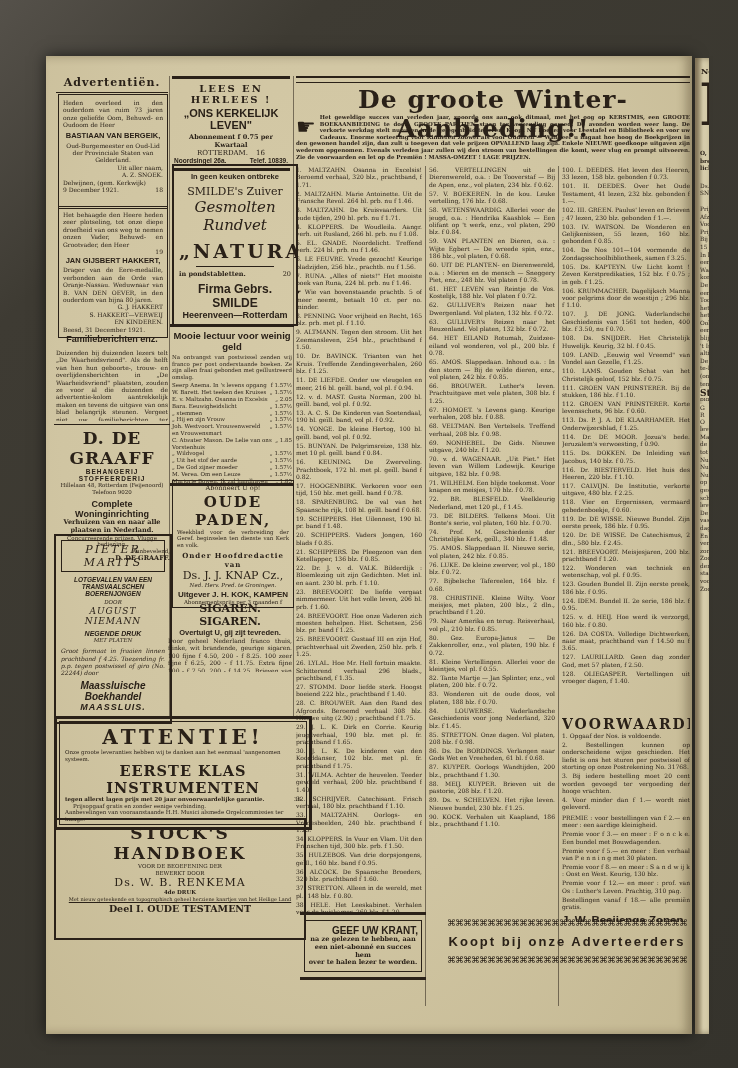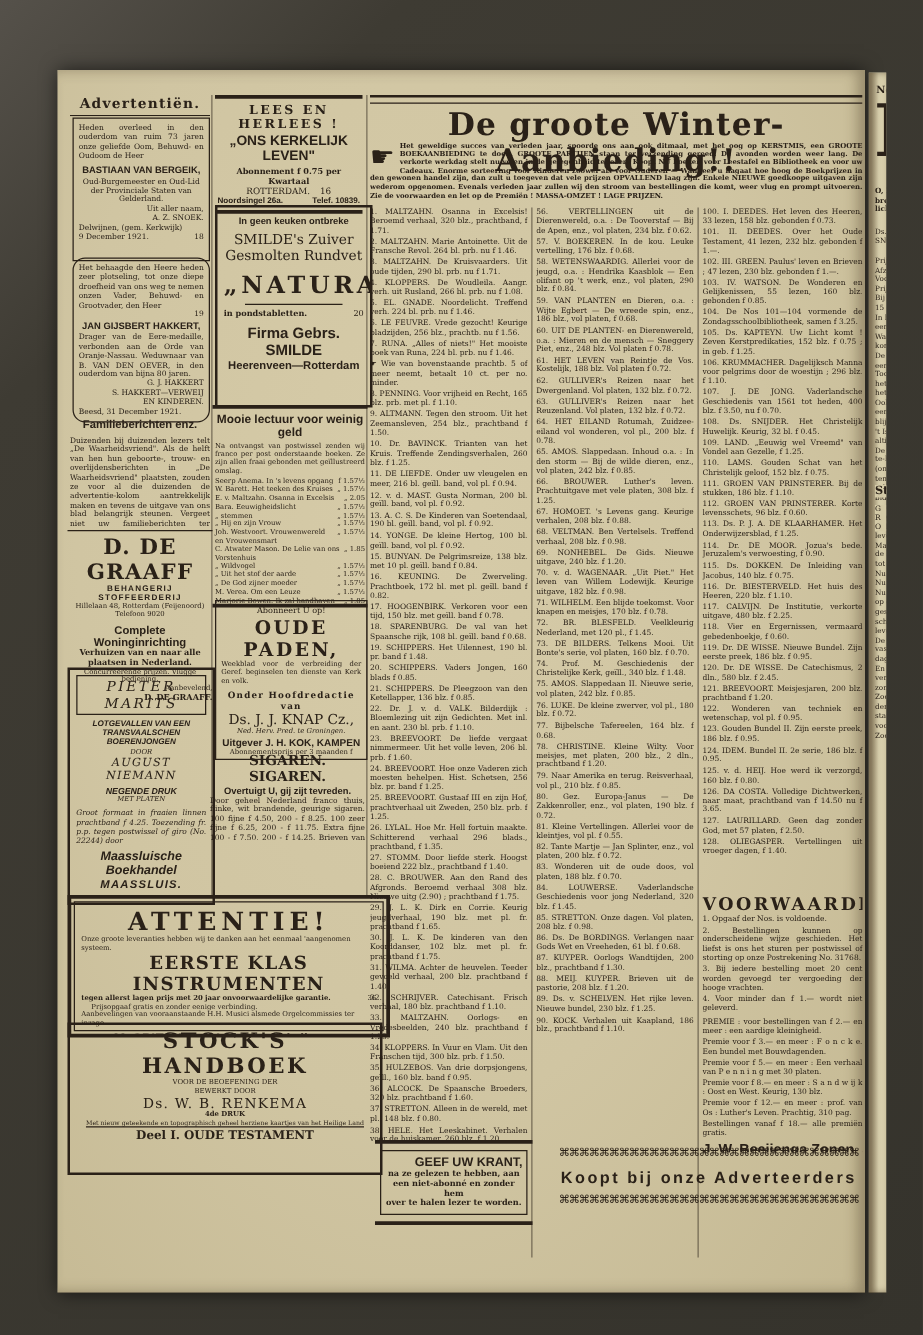--- a/index.html
+++ b/index.html
@@ -55,21 +55,21 @@
       <div class="tiny">Oud-Burgemeester en Oud-Lid der Provinciale Staten van Gelderland.</div>
       <div class="tiny" style="text-align:right;">Uit aller naam,</div>
       <div class="tiny" style="text-align:right;">A. Z. SNOEK.</div>
       <div class="tiny" style="text-align:left;">Delwijnen, (gem. Kerkwijk)</div>
       <div class="tiny" style="display:flex;justify-content:space-between;">
         <span>9 December 1921.</span>
         <span>18</span>
       </div>
     </div>
 
-    <div class="blk box1 ctr" style="left:12px;top:150px;width:100px;height:122px;border-radius:10px;">
+    <div class="blk box1 ctr" style="left:12px;top:150px;width:100px;height:122px;">
       <div class="tiny jst">Het behaagde den Heere heden zeer plotseling, tot onze diepe droefheid van ons weg te nemen onzen Vader, Behuwd- en Grootvader, den Heer</div>
       <div class="tiny" style="text-align:right;">19</div>
       <div class="bold sans" style="font-size:7.5px;margin:1px 0;">JAN GIJSBERT HAKKERT,</div>
       <div class="tiny jst">Drager van de Eere-medaille, verbonden aan de Orde van Oranje-Nassau. Weduwnaar van B. VAN DEN OEVER, in den ouderdom van bijna 80 jaren.</div>
       <div class="tiny" style="text-align:right;">G. J. HAKKERT</div>
       <div class="tiny" style="text-align:right;">S. HAKKERT—VERWEIJ</div>
       <div class="tiny" style="text-align:right;">EN KINDEREN.</div>
       <div class="tiny" style="text-align:left;">Beesd, 31 December 1921.</div>
     </div>
 
@@ -113,21 +113,21 @@
       </div>
       <div class="bold sans" style="display:flex;justify-content:space-between;font-size:6.5px;padding:0 2px;">
         <span>Noordsingel 26a.</span>
         <span>Telef. 10839.</span>
       </div>
     </div>
 
     <div class="blk box2 ctr" style="left:126px;top:108px;width:112px;height:150px;">
       <div class="bold sans" style="font-size:7.5px;margin-top:2px;">In geen keuken ontbreke</div>
       <div style="font-size:11px;margin-top:4px;">SMILDE's Zuiver</div>
-      <div style="font-size:11px;">Gesmolten Rundvet</div>
+      <div style="font-size:15px;font-style:italic;">Gesmolten Rundvet</div>
       <div class="bold" style="font-size:19px;letter-spacing:3px;margin:6px 0 4px;">„NATURA"</div>
       <div class="rule" style="width:70%;margin:0 auto 3px;"></div>
       <div style="display:flex;justify-content:space-between;gap:10px;font-size:6.5px;">
         <span class="bold">in pondstabletten.</span>
         <span>20</span>
       </div>
       <div class="bold sans" style="font-size:12px;margin-top:4px;">Firma Gebrs. SMILDE</div>
       <div class="bold sans" style="font-size:9px;">Heerenveen—Rotterdam</div>
     </div>
 
@@ -375,21 +375,21 @@
         </div>
       <div class="bold sans" style="font-size:11.5px;margin-top:3px;white-space:nowrap;">J. W. Beeijenga Zonen, Sneek</div>
 
     </div>
 
     <div class="blk" style="left:254px;top:856px;width:118px;border-top:3px solid #2a2118;border-bottom:3px solid #2a2118;padding:5px 4px;">
       <div style="border:1px solid #2a2118;padding:4px 3px;">
         <div class="bold sans" style="font-size:10px;text-align:right;">GEEF UW KRANT,</div>
         <div>
             <div class="t65 bold ctr">na ze gelezen te hebben, aan</div>
-            <div class="t65 bold ctr">een niet-abonné en zonder hem</div>
+            <div class="t65 bold ctr">een niet-abonné en succes hem</div>
             <div class="t65 bold ctr">over te halen lezer te worden.</div>
           </div>
       </div>
     </div>
 
     <div class="blk ctr" style="left:398px;top:862px;width:246px;">
       <div class="meander">⌘⌘⌘⌘⌘⌘⌘⌘⌘⌘⌘⌘⌘⌘⌘⌘⌘⌘⌘⌘⌘⌘⌘⌘⌘⌘⌘⌘⌘⌘</div>
       <div class="bold sans" style="font-size:13px;letter-spacing:2px;padding:6px 0;">Koopt bij onze Adverteerders</div>
       <div class="meander">⌘⌘⌘⌘⌘⌘⌘⌘⌘⌘⌘⌘⌘⌘⌘⌘⌘⌘⌘⌘⌘⌘⌘⌘⌘⌘⌘⌘⌘⌘</div>
     </div>

